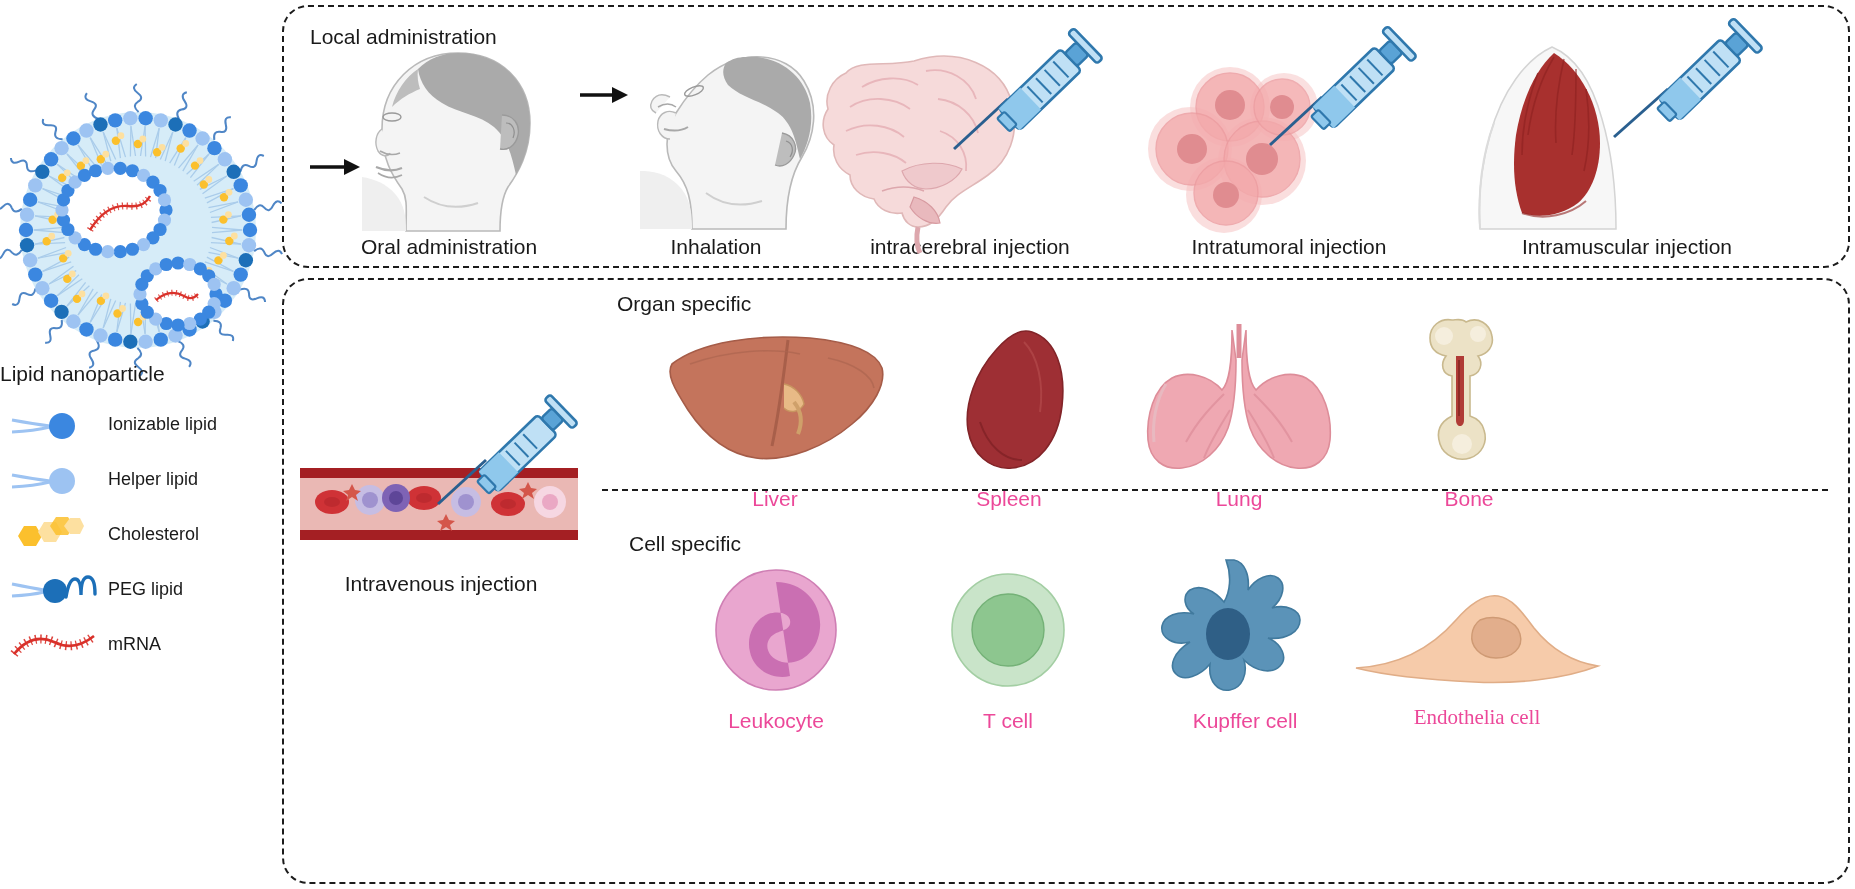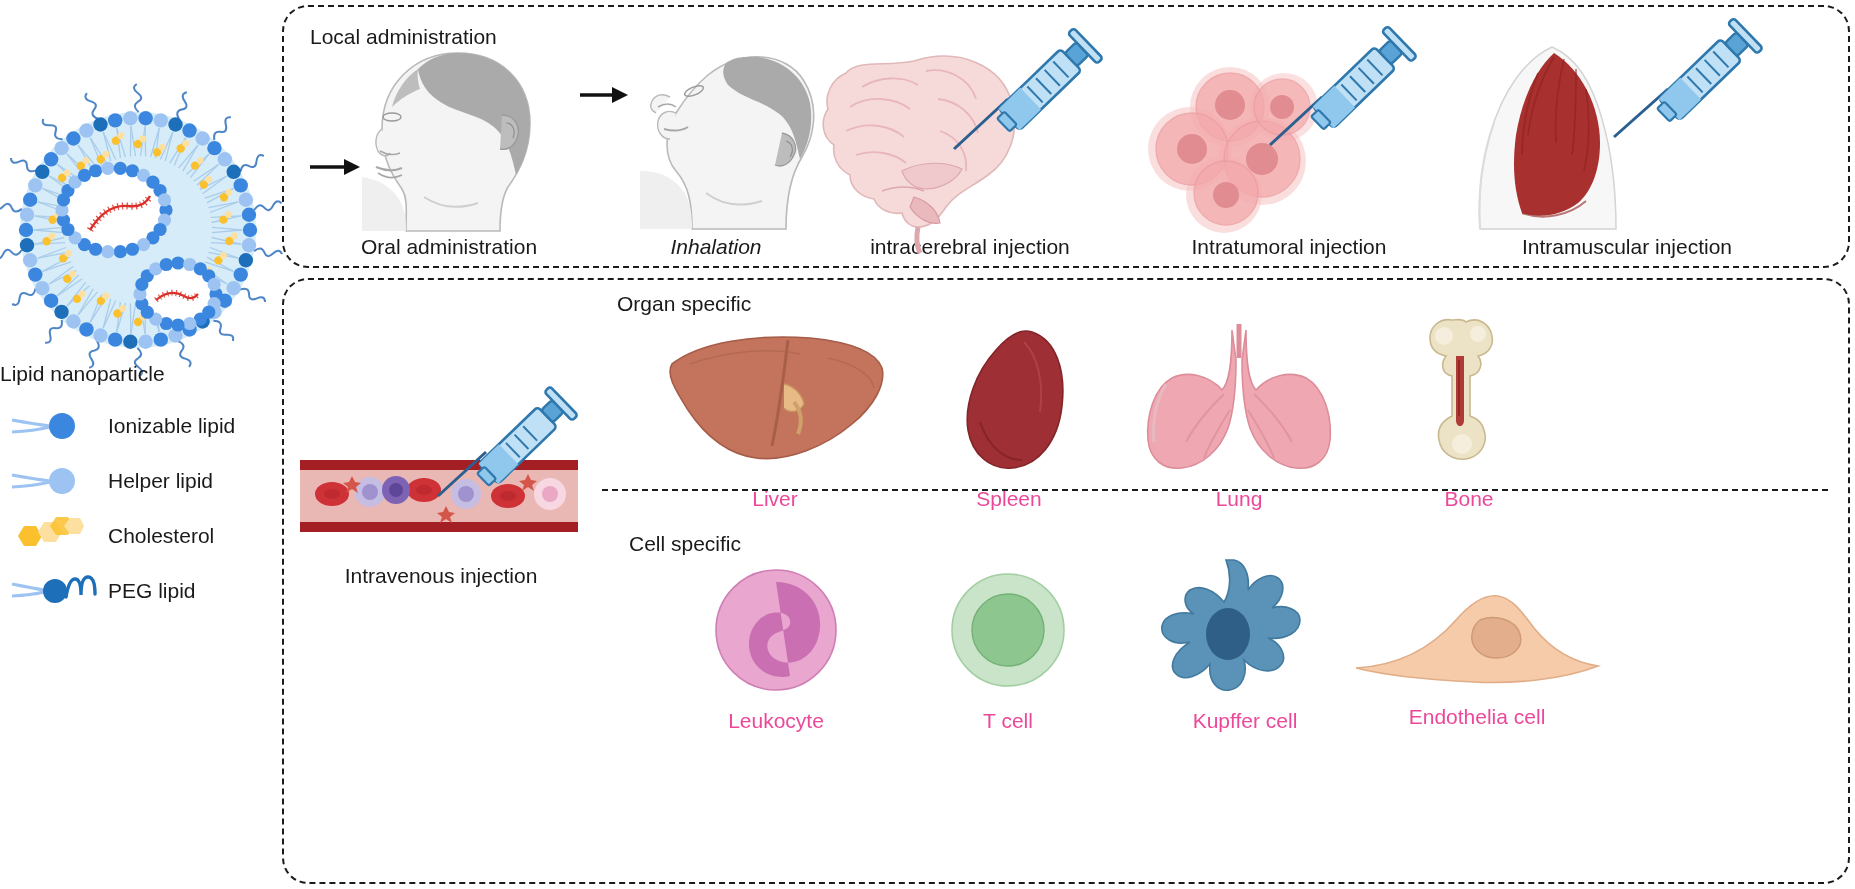--- a/index.html
+++ b/index.html
@@ -8,21 +8,21 @@
   .canvas{position:absolute;inset:0;}
 
   
   #left-column{position:absolute;left:0;top:0;width:278px;height:889px;}
   #lnp-figure{position:absolute;left:2px;top:88px;width:272px;height:285px;}
   #lnp-title{position:absolute;left:0;top:362px;width:278px;text-align:left;font-size:21px;color:#1a1a1a;}
 
   #legend{position:absolute;left:8px;top:402px;width:270px;}
   .legend-row{position:relative;height:55px;}
   .legend-icon{position:absolute;left:2px;top:0;width:86px;height:50px;}
-  .legend-label{position:absolute;left:100px;top:12px;font-size:21px;color:#1a1a1a;white-space:nowrap;}
+  .legend-label{position:absolute;left:100px;top:12px;font-size:18px;color:#1a1a1a;white-space:nowrap;}
 
   
   .panel{position:absolute;border:2.2px dashed #1b1b1b;border-radius:26px;box-sizing:border-box;}
   #panel-local{left:282px;top:5px;width:1568px;height:263px;}
   #panel-systemic{left:282px;top:278px;width:1568px;height:606px;}
 
   .panel-title{position:absolute;font-size:21px;color:#1a1a1a;}
   #local-title{left:26px;top:18px;}
   #organ-title{left:333px;top:12px;}
   #cell-title{left:345px;top:252px;}
@@ -382,20 +382,29 @@
           <svg width="92" height="50" viewBox="0 0 92 50">
             <path d="M2 17 Q22 21 34 23" stroke="#9dc3f2" stroke-width="3" fill="none"></path>
             <path d="M2 29 Q22 28 34 25" stroke="#9dc3f2" stroke-width="3" fill="none"></path>
             <circle cx="45" cy="24" r="12" fill="#1c6fb8"></circle>
             <path d="M56 30 q3 -18 9 -18 q6 0 6 16 q0 -18 7 -18 q7 0 7 17" stroke="#1c6fb8" stroke-width="3.4" fill="none" stroke-linecap="round"></path>
           </svg>
         </div>
         <div class="legend-label">PEG lipid</div>
       </div>
 
+      <div class="legend-row">
+        <div class="legend-icon">
+          <svg width="92" height="50" viewBox="0 0 92 50">
+            <path d="M4 32 Q22 10 44 20 Q64 30 84 14" stroke="#d9312a" stroke-width="2.6" fill="none"></path>
+            <path d="M4 32 Q22 10 44 20 Q64 30 84 14" stroke="#d9312a" stroke-width="9" fill="none" stroke-dasharray="1.4 3.8" opacity="0.9"></path>
+          </svg>
+        </div>
+        <div class="legend-label">mRNA</div>
+      </div>
 
     </div>
   </div>
 
   <div class="panel" id="panel-local">
     <div class="panel-title" id="local-title">Local administration</div>
 
     <div class="route" style="left:20px;top:38px;width:290px;">
       <div class="route-art">
         <svg width="290" height="186" viewBox="0 0 290 186">
@@ -413,21 +422,21 @@
             <path d="M44 184 c0 -16 -2 -26 -10 -36 c-10 -12 -22 -16 -34 -18 L0 184 Z" fill="#efefef"></path>
             <path d="M62 150 q24 16 54 6" fill="none" stroke="#cfcfcf" stroke-width="2"></path>
           </g>
           <path d="M6 122 L44 122" stroke="#111" stroke-width="3.4"></path>
           <path d="M40 114 L56 122 L40 130 Z" fill="#111"></path>
         </svg>
       </div>
       <div class="route-label">Oral administration</div>
     </div>
 
-    <div class="route" style="left:296px;top:38px;width:272px;font-style:italic;">
+    <div class="route" style="left:296px;top:38px;width:272px;">
       <div class="route-art">
         <svg width="272" height="186" viewBox="0 0 272 186">
           <g transform="translate(56,0)">
             <path d="M72 30 C104 4 150 6 168 36 C184 62 178 92 166 112 C156 128 150 150 150 184 L56 184 C56 156 52 140 40 126 C28 112 28 88 40 68 C50 52 60 40 72 30 Z" fill="#f4f4f4" stroke="#b9b9b9" stroke-width="1.6"></path>
             <path d="M110 12 C142 10 168 30 174 58 C178 80 172 100 164 114 C160 96 156 78 142 68 C126 56 104 52 92 40 C86 32 86 24 90 18 C96 14 102 12 110 12 Z" fill="#aaaaaa"></path>
             <path d="M40 68 C32 64 24 68 22 76 C20 86 26 94 34 94" fill="#f4f4f4" stroke="#b9b9b9" stroke-width="1.4"></path>
             <path d="M34 52 q-12 -6 -18 4 q-4 8 4 12" fill="#f4f4f4" stroke="#b9b9b9" stroke-width="1.4"></path>
             <path d="M22 62 q10 -6 18 0" fill="none" stroke="#a8a8a8" stroke-width="1.5"></path>
             <ellipse cx="58" cy="46" rx="10" ry="4" transform="rotate(-22 58 46)" fill="none" stroke="#9a9a9a" stroke-width="1.4"></ellipse>
             <path d="M28 84 q14 4 24 -2" fill="none" stroke="#a8a8a8" stroke-width="2"></path>
@@ -541,21 +550,21 @@
       </div>
       <div class="route-label">Intramuscular injection</div>
     </div>
   </div>
 
   <div class="panel" id="panel-systemic">
     <div class="panel-title" id="organ-title">Organ specific</div>
     <div class="panel-title" id="cell-title">Cell specific</div>
     <div class="divider"></div>
 
-    <div class="route" style="left:12px;top:120px;width:290px;">
+    <div class="route" style="left:12px;top:128px;width:290px;">
       <div class="route-art">
         <svg width="290" height="160" viewBox="0 0 290 160">
           <g transform="translate(4,60)">
             <rect x="0" y="0" width="278" height="72" fill="#eab8b4"></rect>
             <rect x="0" y="0" width="278" height="10" fill="#a41f23"></rect>
             <rect x="0" y="62" width="278" height="10" fill="#a41f23"></rect>
             <g fill="#cf3236">
               <ellipse cx="32" cy="34" rx="17" ry="12"></ellipse>
               <ellipse cx="124" cy="30" rx="17" ry="12"></ellipse>
               <ellipse cx="208" cy="36" rx="17" ry="12"></ellipse>
@@ -659,21 +668,21 @@
     </div>
 
     <div class="item" style="left:846px;top:276px;width:230px;">
       <svg width="230" height="140" viewBox="0 0 230 140">
         <path d="M96 4 C102 20 100 36 94 46 C84 34 70 28 60 34 C52 40 54 52 64 58 C48 54 34 60 32 70 C30 82 44 90 60 86 C44 96 38 110 46 118 C54 126 70 120 80 108 C78 126 88 136 100 134 C112 132 118 118 114 104 C126 116 142 118 150 110 C158 102 152 88 138 82 C156 84 170 76 170 64 C170 54 156 48 142 52 C154 42 156 28 148 22 C140 16 126 22 118 34 C120 18 114 6 104 4 Z" fill="#5b93b8" stroke="#417a9e" stroke-width="1.6"></path>
         <ellipse cx="98" cy="78" rx="22" ry="26" fill="#2f5f86"></ellipse>
       </svg>
       <div class="item-label">Kupffer cell</div>
     </div>
 
-    <div class="item" style="left:1068px;top:296px;width:250px;">
+    <div class="item" style="left:1068px;top:296px;width:250px;font-family:Liberation Serif, serif;">
       <svg width="250" height="116" viewBox="0 0 250 116">
         <path d="M4 92 C40 90 76 76 104 44 C118 28 132 18 146 20 C160 22 170 36 182 52 C198 72 220 86 246 90 C210 104 160 108 122 106 C80 104 36 100 4 92 Z" fill="#f6cbaa" stroke="#e0ad87" stroke-width="1.6"></path>
         <path d="M128 44 C144 38 164 44 168 58 C172 72 160 82 144 82 C128 82 118 70 120 58 C121 51 124 47 128 44 Z" fill="#e2ae8c" stroke="#cf9a74" stroke-width="1.4"></path>
       </svg>
       <div class="item-label">Endothelia cell</div>
     </div>
 
   </div>
 </div>
 

